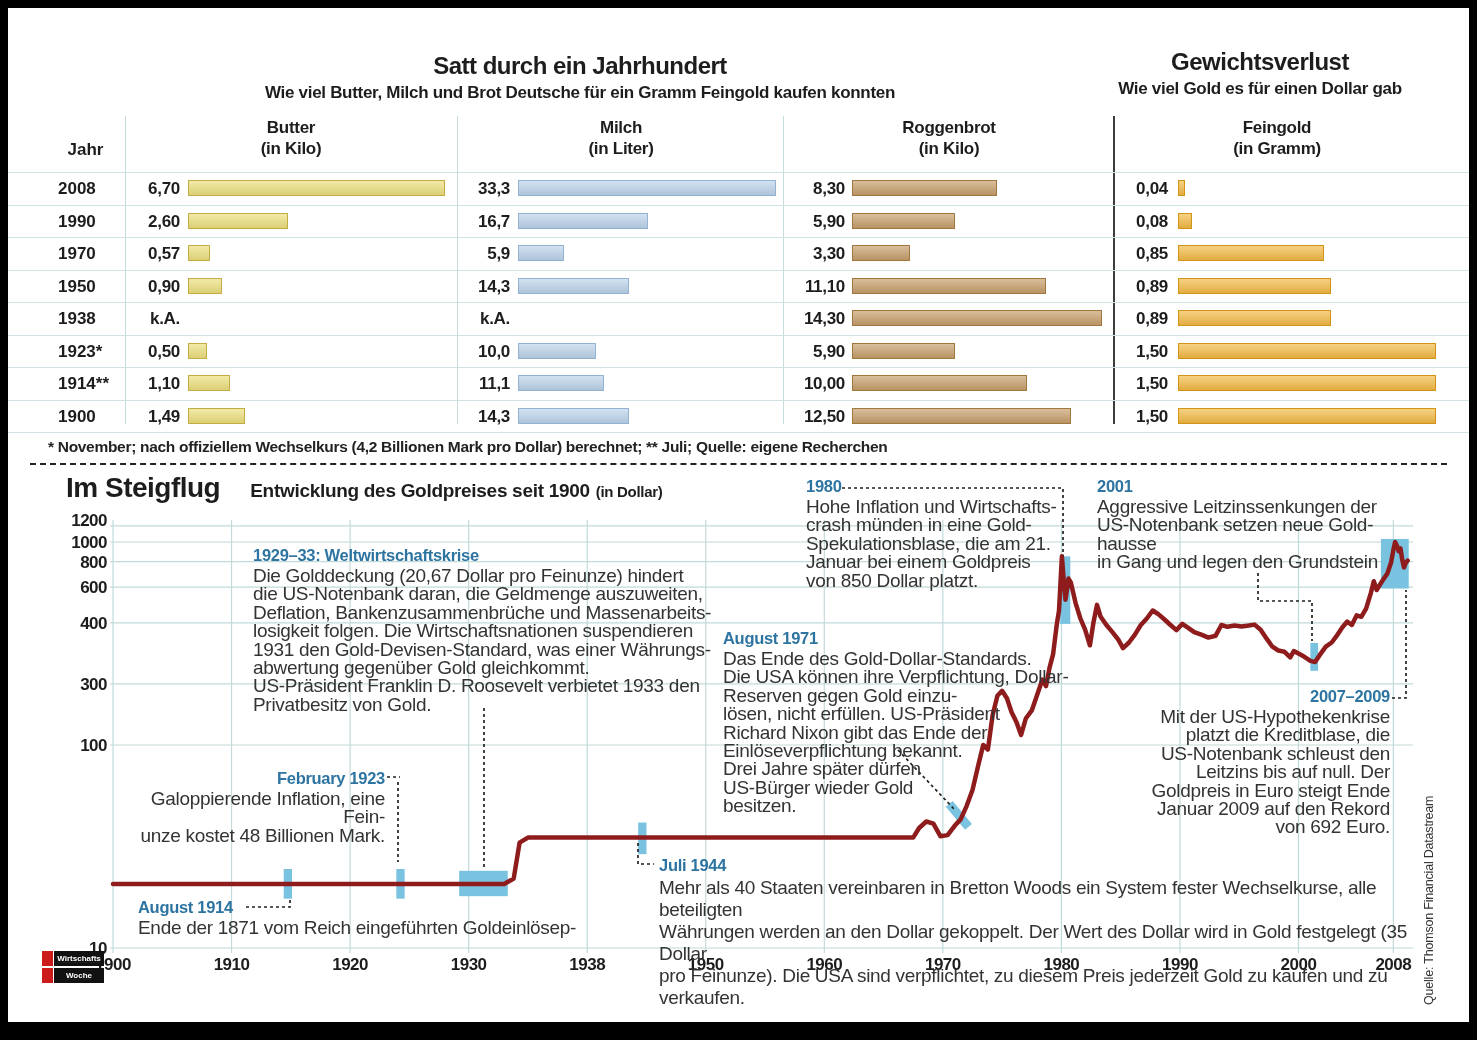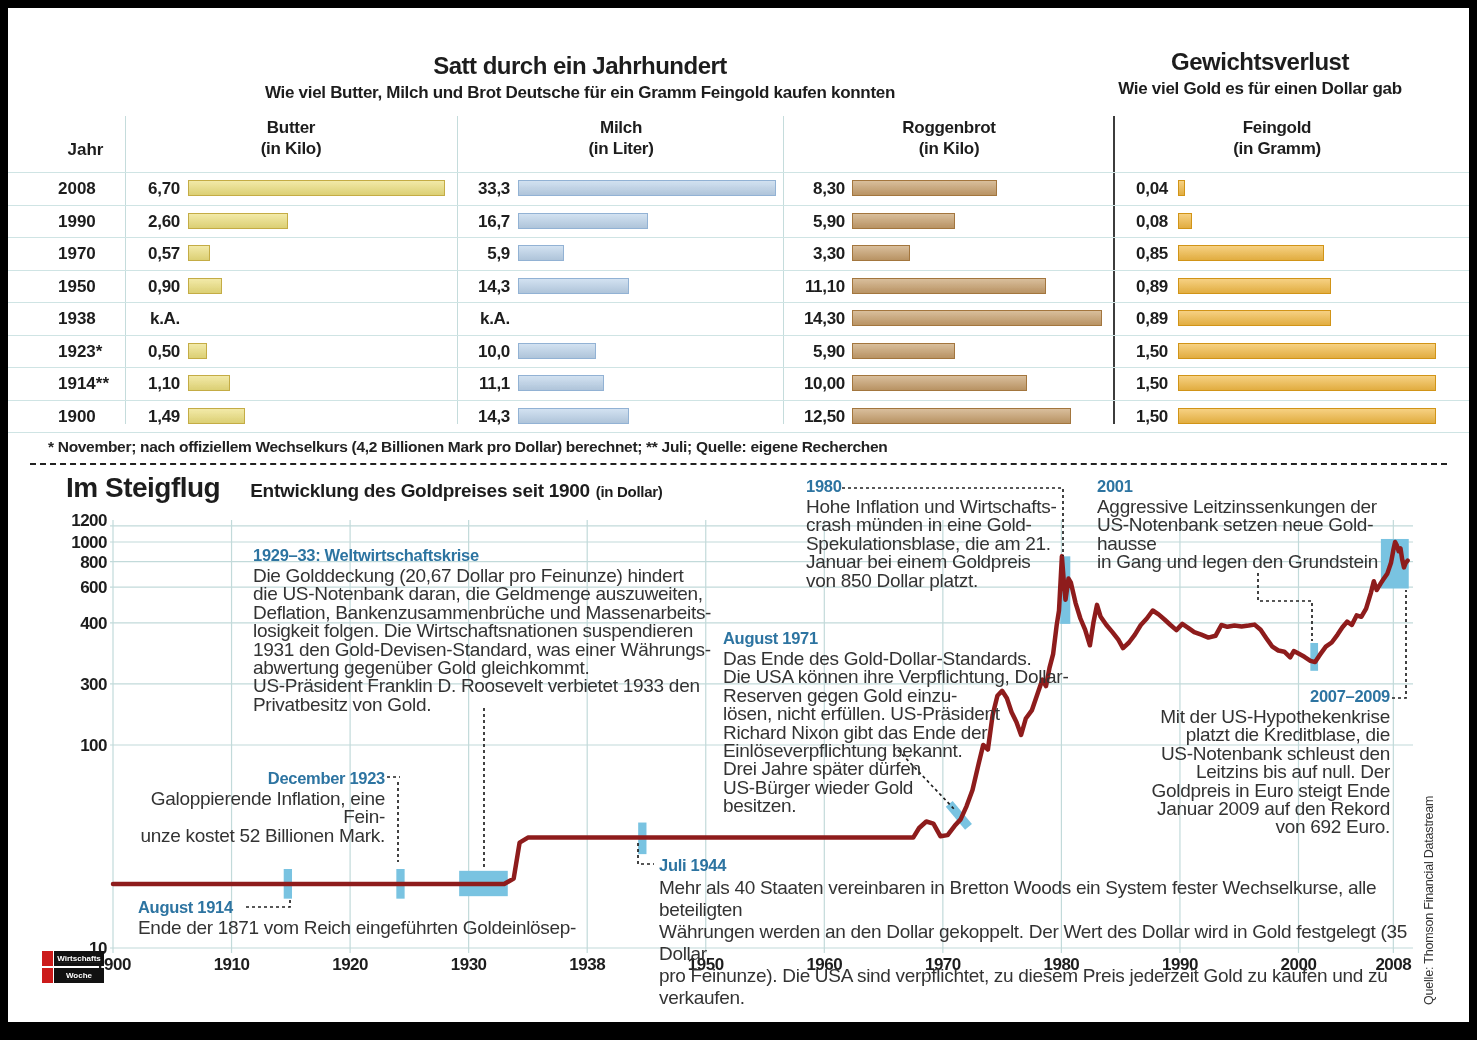--- a/index.html
+++ b/index.html
@@ -262,23 +262,23 @@
     <div class="ann-body">Die Golddeckung (20,67 Dollar pro Feinunze) hindert
 die US-Notenbank daran, die Geldmenge auszuweiten,
 Deflation, Bankenzusammenbrüche und Massenarbeits-
 losigkeit folgen. Die Wirtschaftsnationen suspendieren
 1931 den Gold-Devisen-Standard, was einer Währungs-
 abwertung gegenüber Gold gleichkommt.
 US-Präsident Franklin D. Roosevelt verbietet 1933 den
 Privatbesitz von Gold.</div>
   </div>
   <div class="ann right" id="ann-1923" style="left:115px;top:769px;width:270px">
-    <div class="ann-label">December 1923</div>
+    <div class="ann-label">February 1923</div>
     <div class="ann-body">Galoppierende Inflation, eine Fein-
-unze kostet 52 Billionen Mark.</div>
+unze kostet 48 Billionen Mark.</div>
   </div>
   <div class="ann" id="ann-1914" style="left:138px;top:898px;width:440px">
     <div class="ann-label">August 1914</div>
     <div class="ann-body">Ende der 1871 vom Reich eingeführten Goldeinlösep-</div>
   </div>
   <div class="ann" id="ann-1944" style="left:659px;top:856px;width:800px">
     <div class="ann-label">Juli 1944</div>
     <div class="ann-body">Mehr als 40 Staaten vereinbaren in Bretton Woods ein System fester Wechselkurse,  alle beteiligten
 Währungen werden an den Dollar gekoppelt. Der Wert des Dollar wird in Gold festgelegt (35 Dollar
 pro Feinunze). Die USA sind verpflichtet, zu diesem Preis jederzeit Gold zu kaufen und zu verkaufen.</div>

